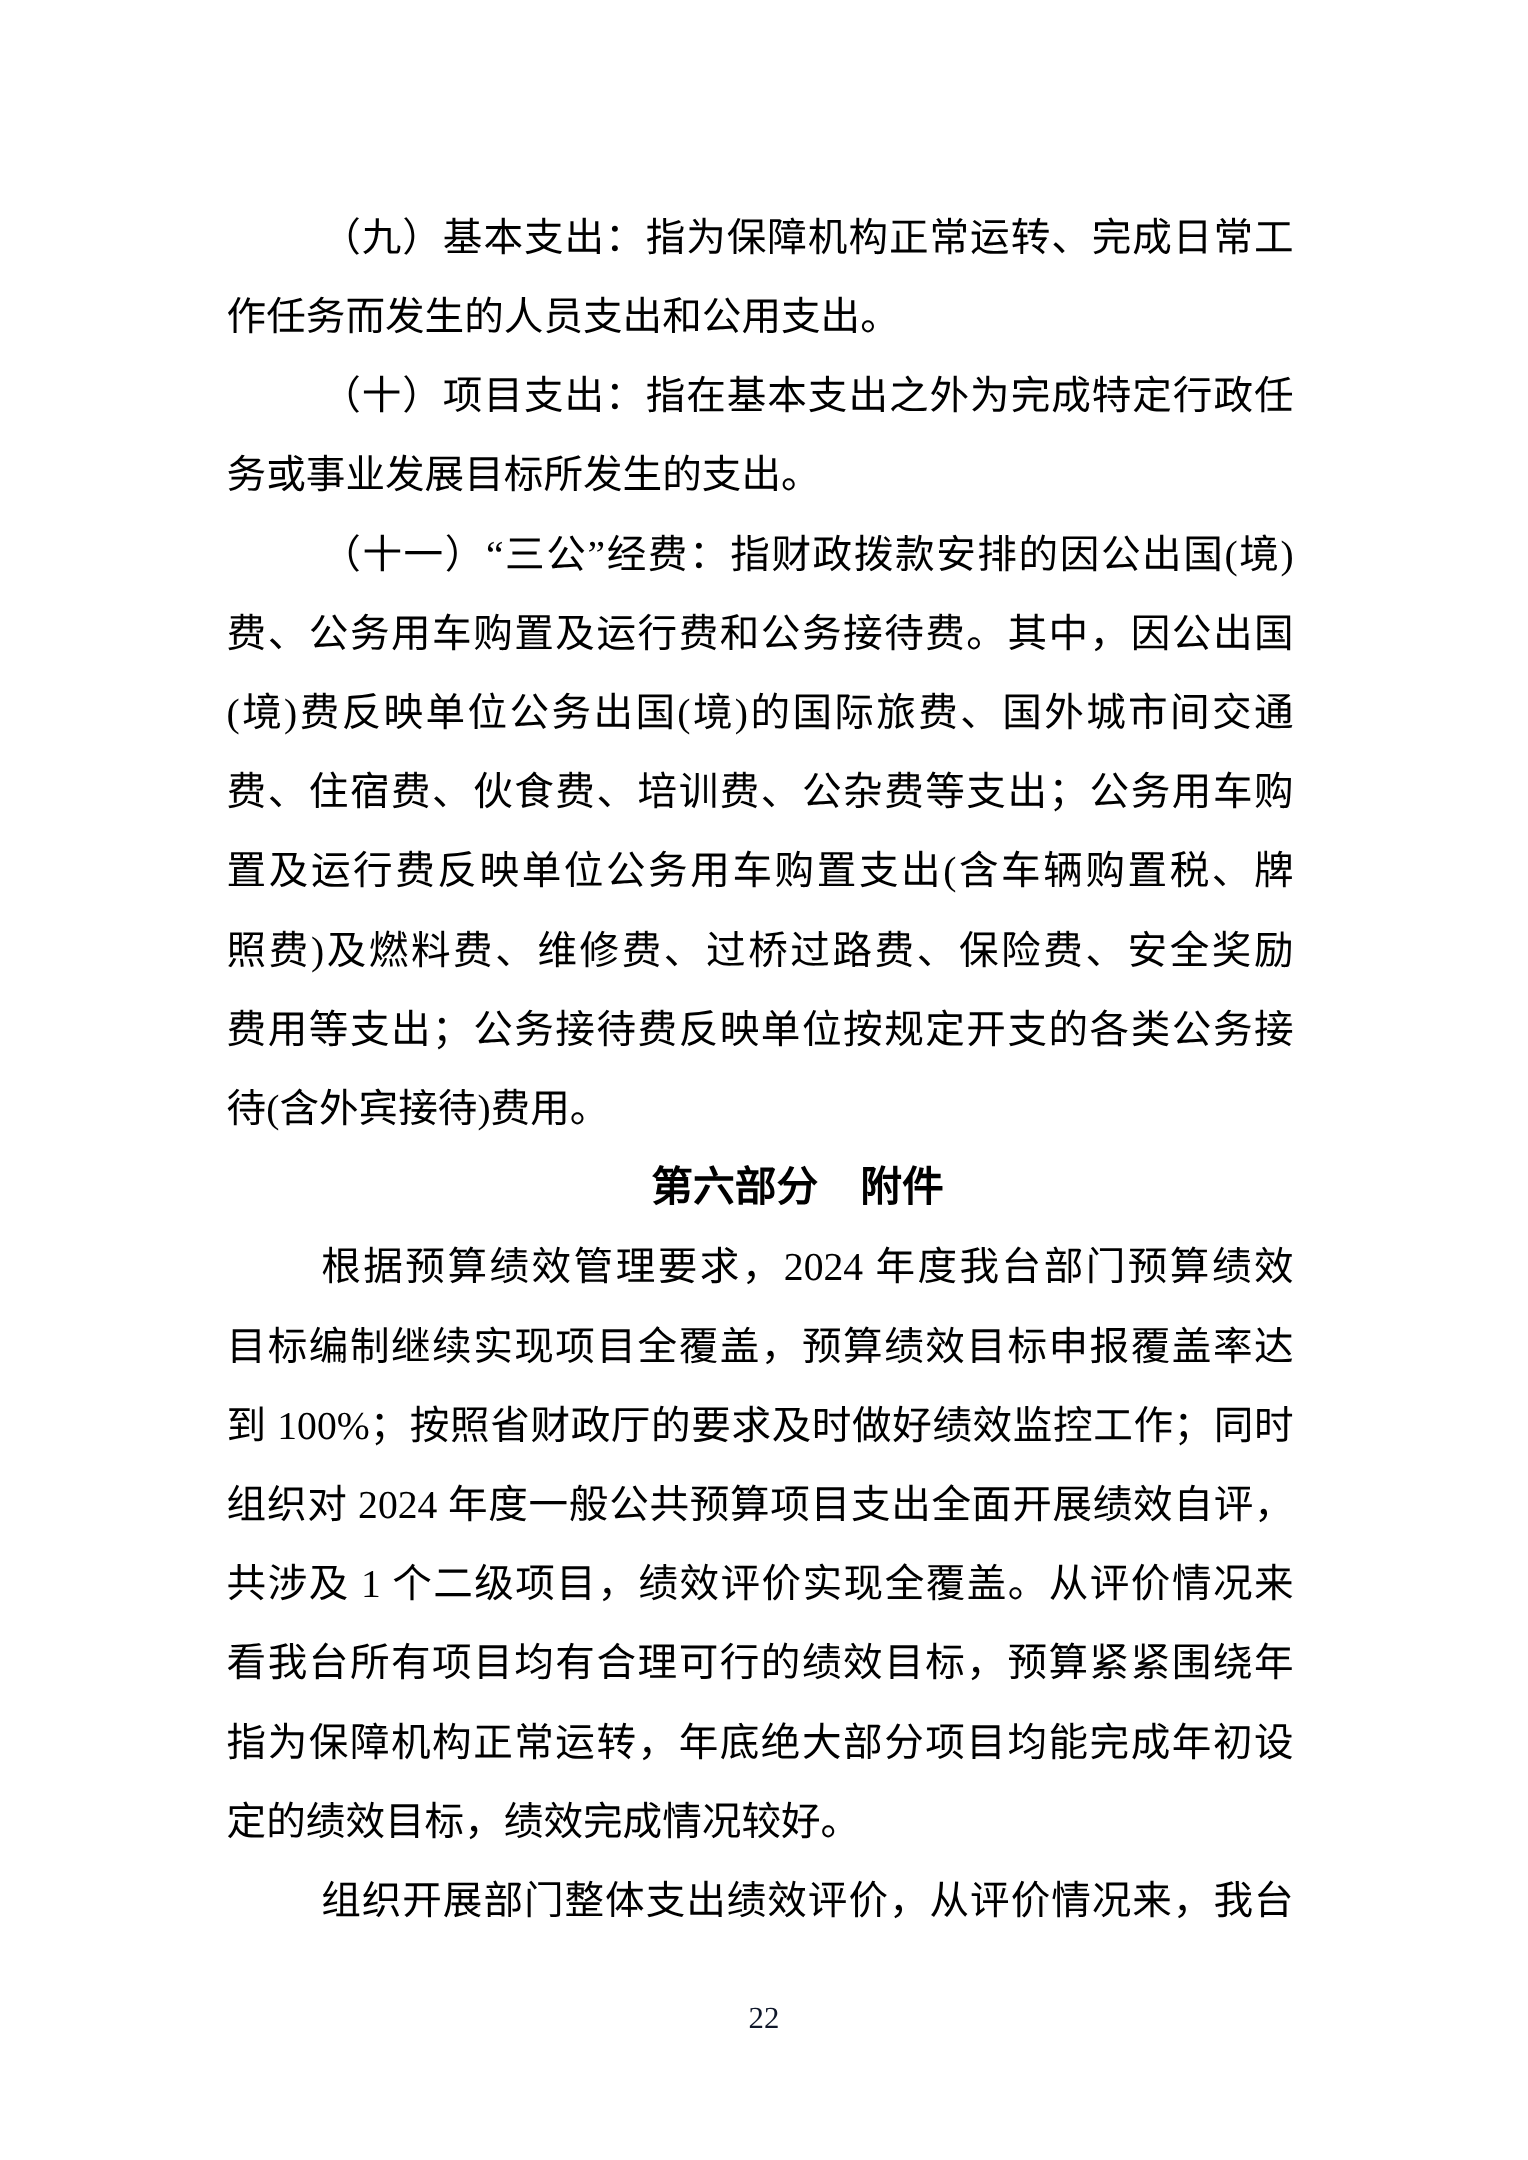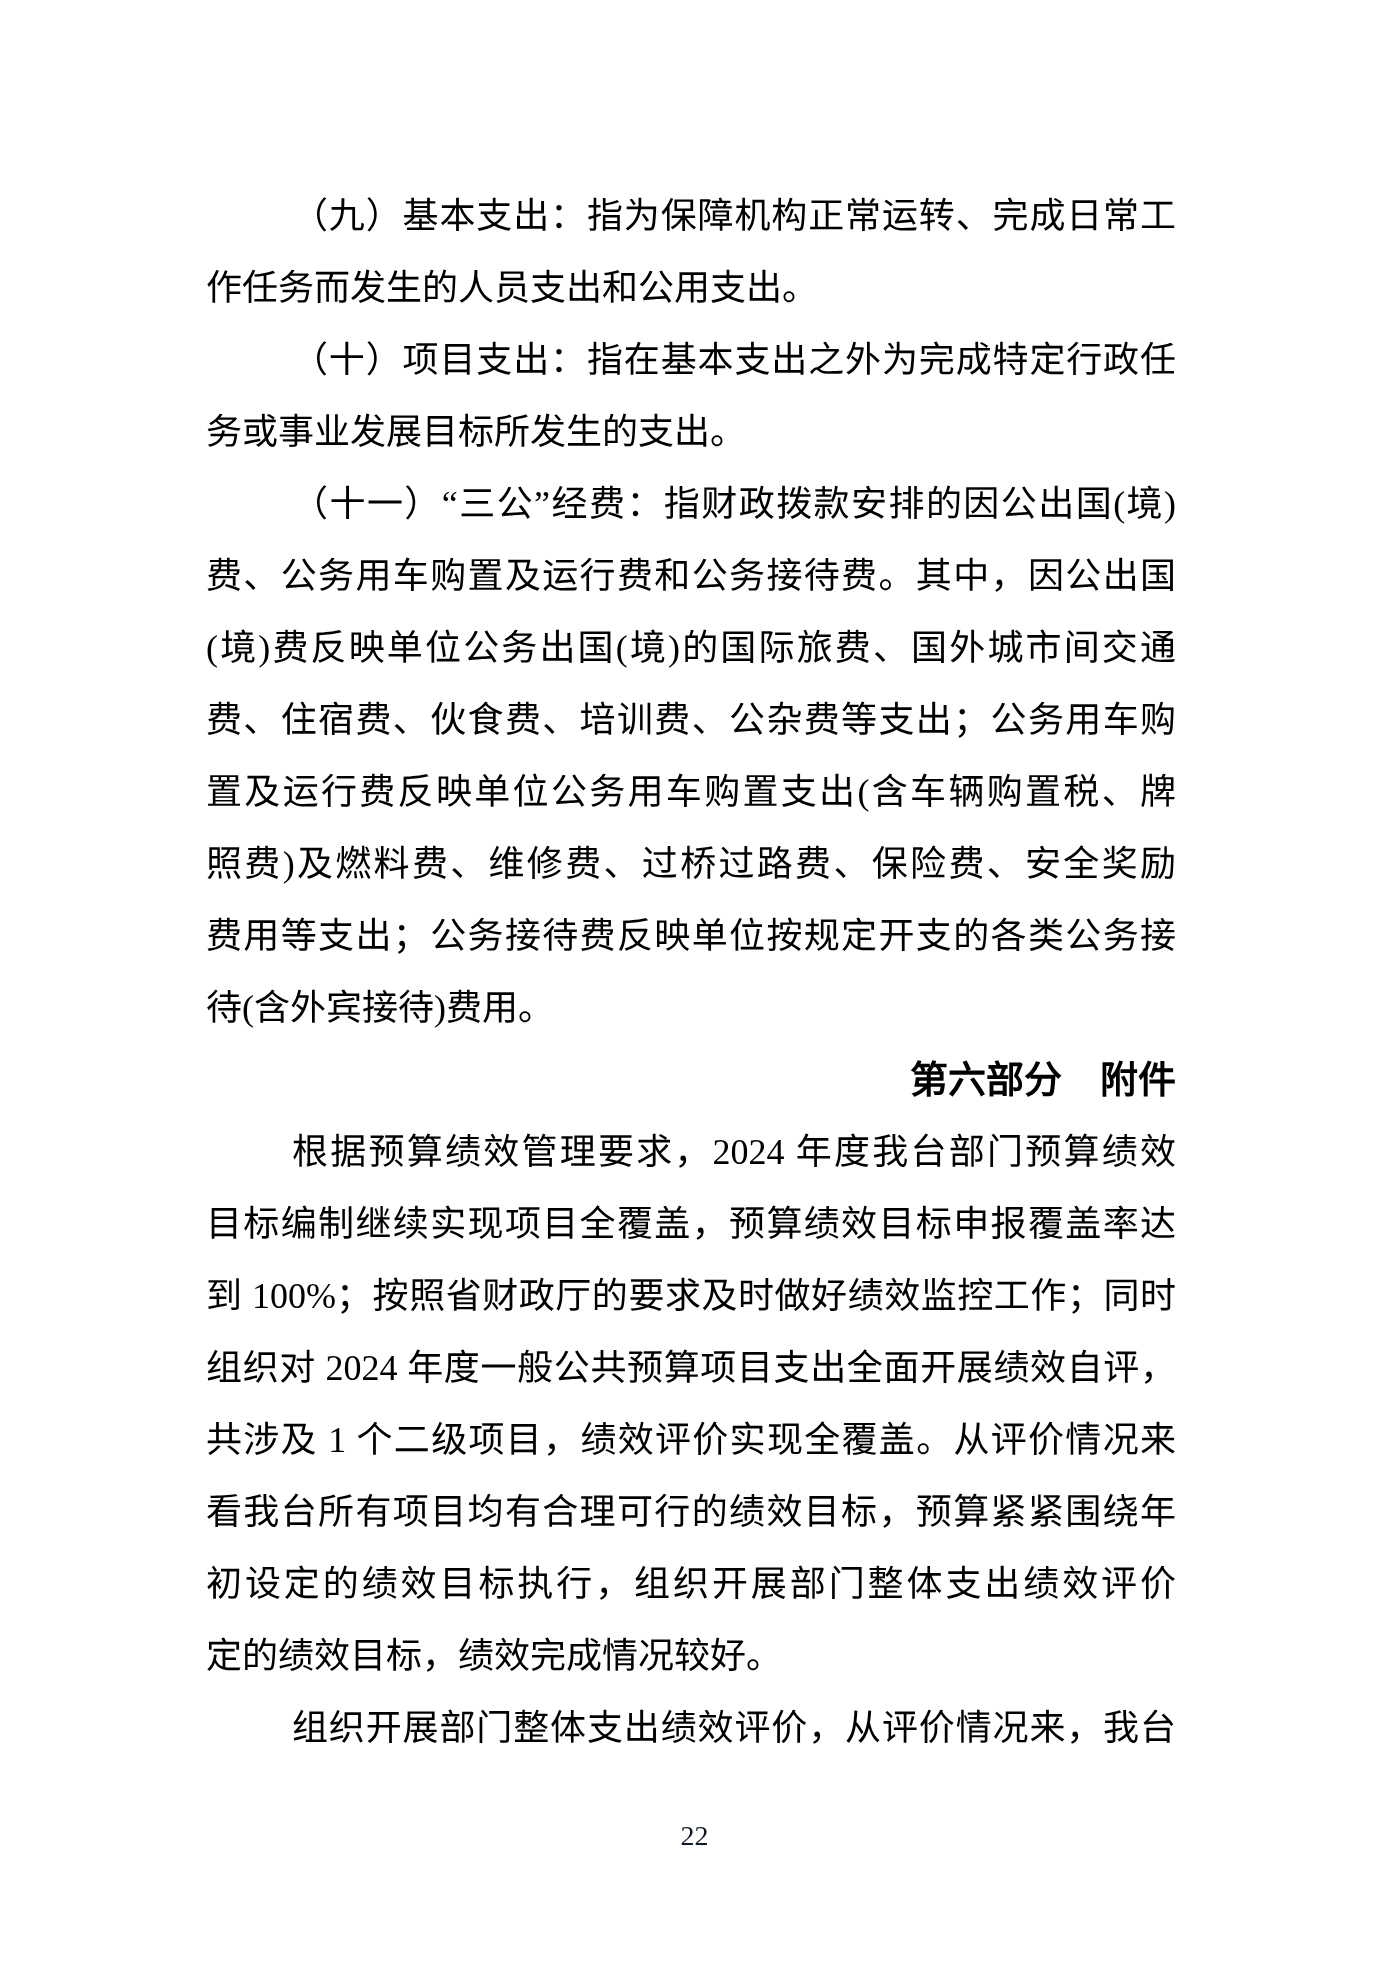--- a/index.html
+++ b/index.html
@@ -37,21 +37,21 @@
     text-justify: inter-character;
   }
   .line.indent {
     padding-left: 86px;
   }
   .line.heading {
     font-family: "Liberation Sans", "DejaVu Sans", sans-serif;
     font-weight: 700;
     font-size: 38px;
     padding-left: 68px;
-    text-align: right;
+    text-align: center;
     text-align-last: auto;
   }
   .page-number {
     position: absolute;
     left: 0;
     top: 1806px;
     width: 100%;
     text-align: center;
     font-size: 28px;
     line-height: 36px;
@@ -76,18 +76,18 @@
       <div class="line justify">照费)及燃料费、维修费、过桥过路费、保险费、安全奖励</div>
       <div class="line justify">费用等支出；公务接待费反映单位按规定开支的各类公务接</div>
       <div class="line">待(含外宾接待)费用。</div>
       <div class="line indent heading">第六部分　附件</div>
       <div class="line indent justify">根据预算绩效管理要求，2024 年度我台部门预算绩效</div>
       <div class="line justify">目标编制继续实现项目全覆盖，预算绩效目标申报覆盖率达</div>
       <div class="line justify">到 100%；按照省财政厅的要求及时做好绩效监控工作；同时</div>
       <div class="line justify">组织对 2024 年度一般公共预算项目支出全面开展绩效自评，</div>
       <div class="line justify">共涉及 1 个二级项目，绩效评价实现全覆盖。从评价情况来</div>
       <div class="line justify">看我台所有项目均有合理可行的绩效目标，预算紧紧围绕年</div>
-      <div class="line justify">初设定的绩效目标执行，组织开展部门整体支出绩效评价</div>
+      <div class="line justify">指为保障机构正常运转，年底绝大部分项目均能完成年初设</div>
       <div class="line">定的绩效目标，绩效完成情况较好。</div>
       <div class="line indent justify">组织开展部门整体支出绩效评价，从评价情况来，我台</div>
     </div>
   <div class="page-number">22</div>
 </div>
 
 </body></html>

